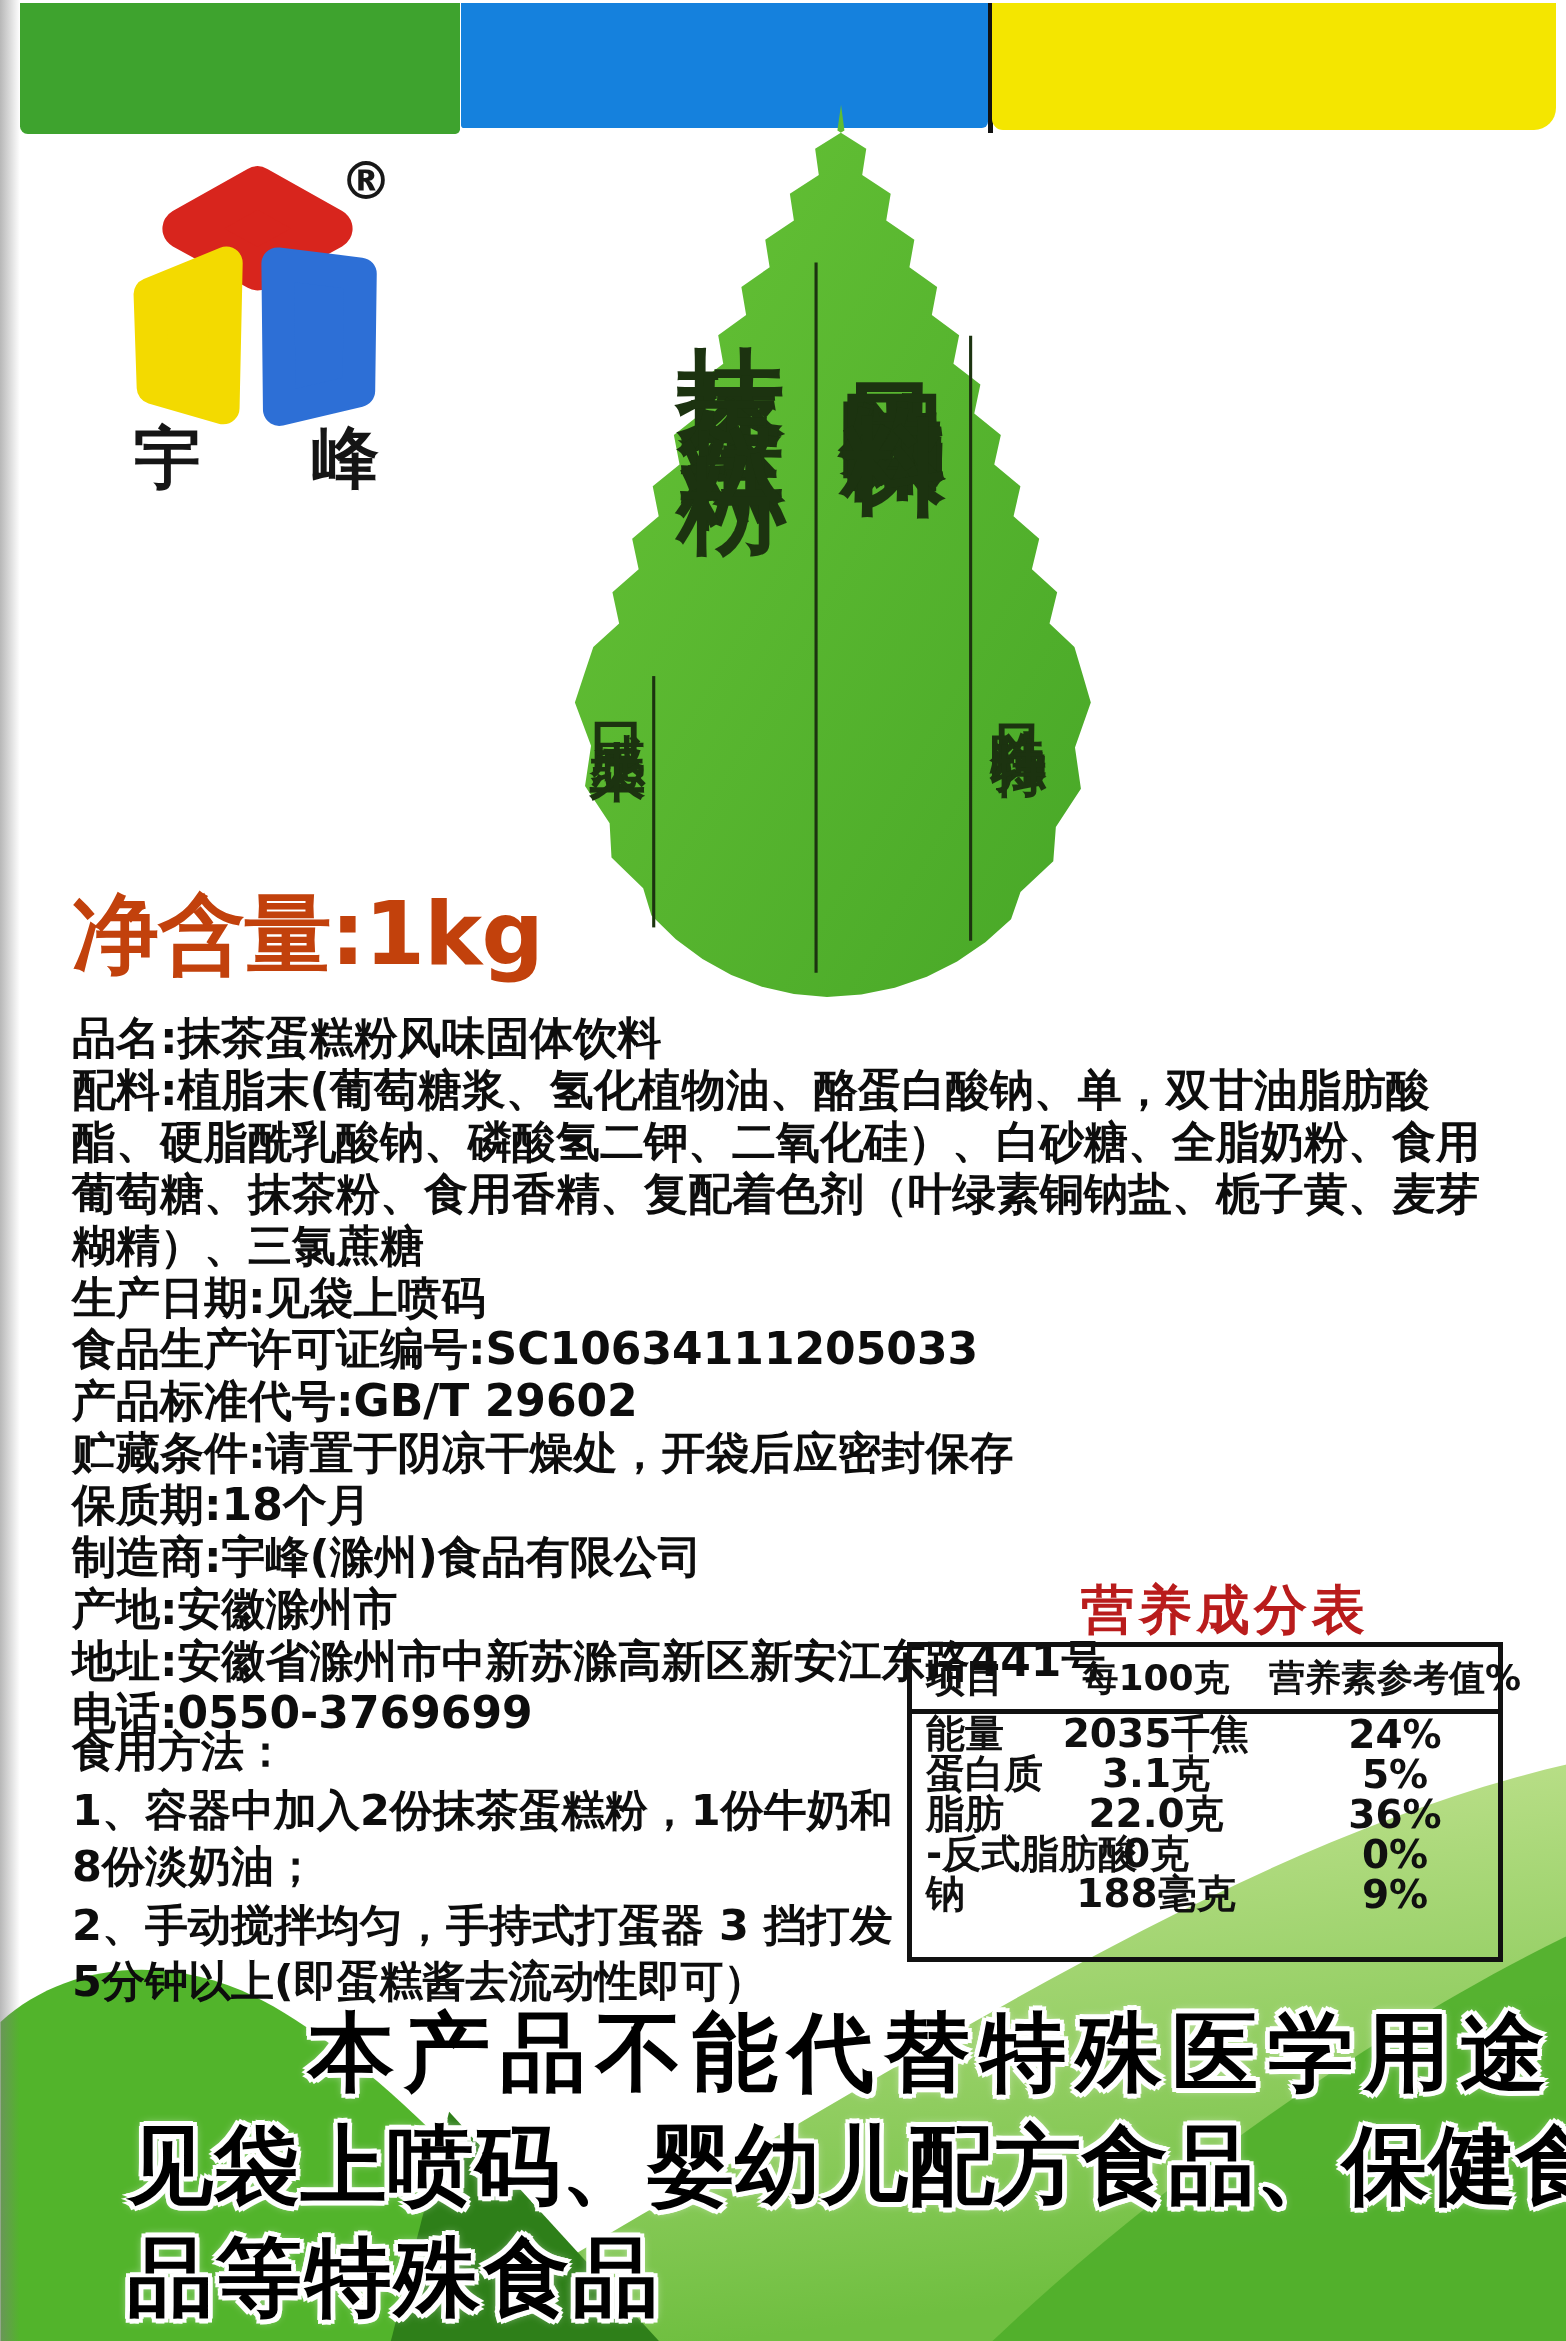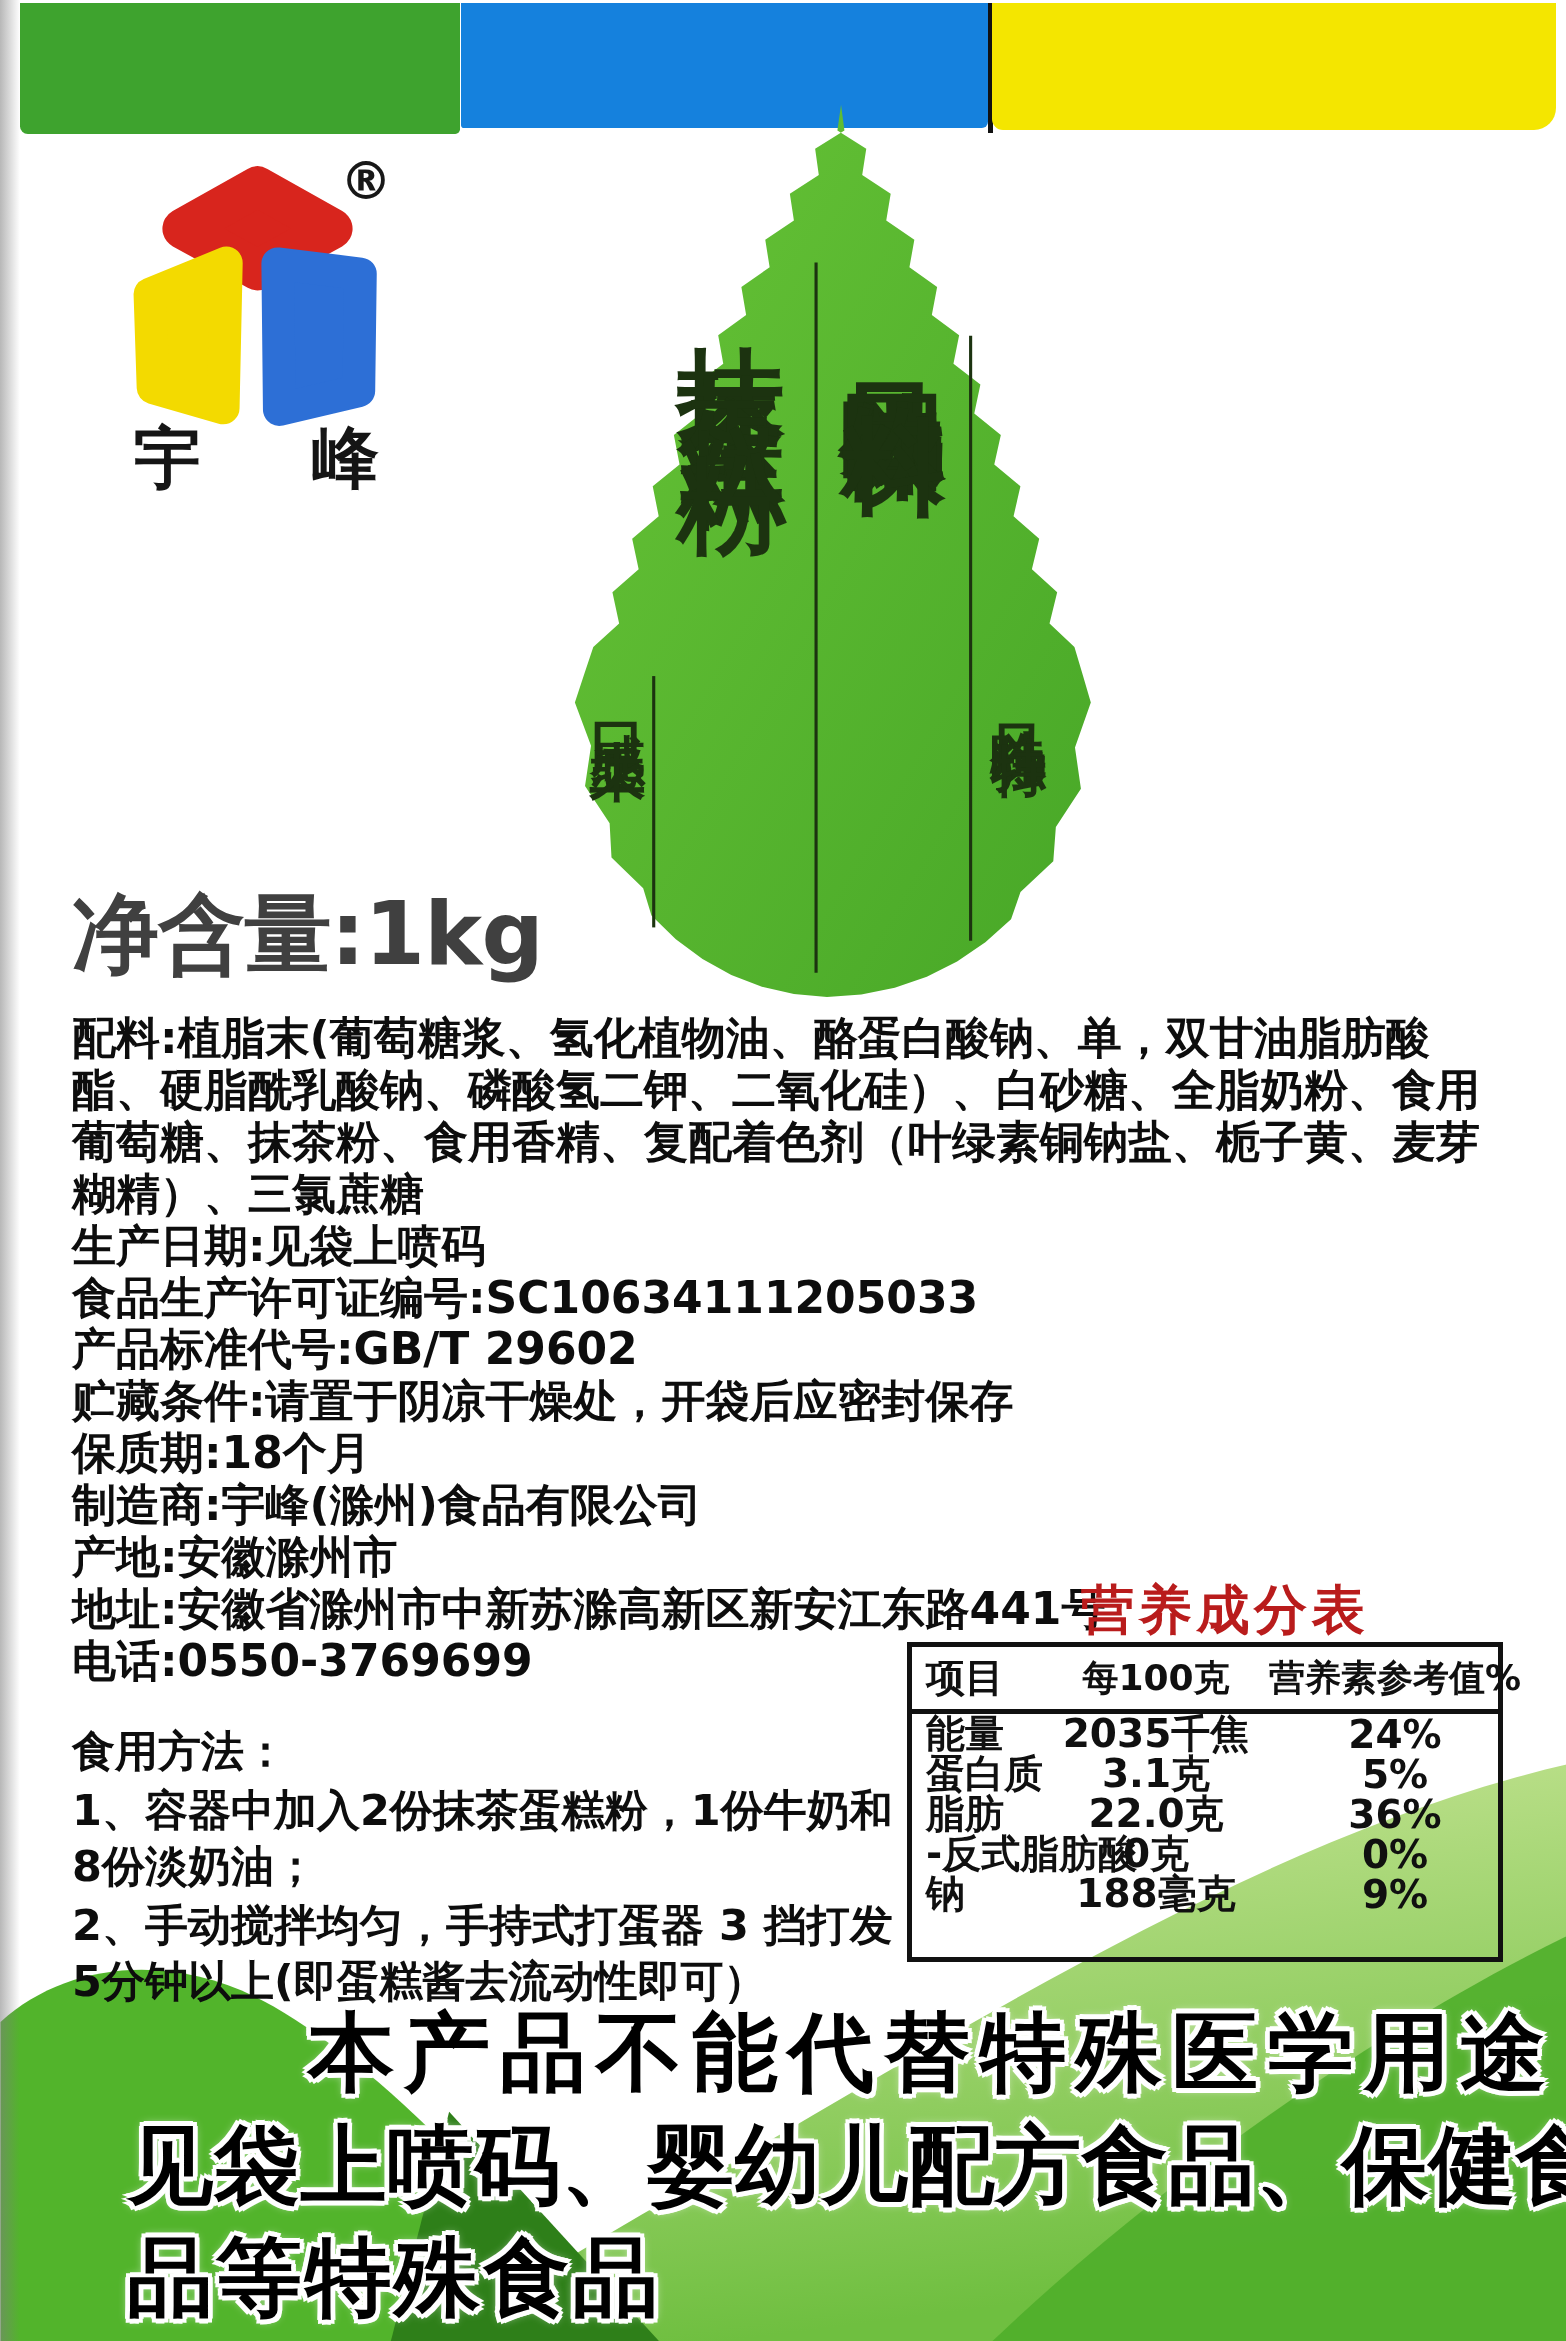--- a/index.html
+++ b/index.html
@@ -28,21 +28,21 @@
   .leaf-col{
     position:absolute;writing-mode:vertical-rl;text-orientation:upright;
     color:var(--leaf-ink);font-weight:bold;z-index:2;line-height:1;white-space:nowrap;
   }
   #leaf-col-taste{left:590px;top:682px;font-size:56px;letter-spacing:6.2px;}
   #leaf-col-product{left:678px;top:259px;font-size:108px;letter-spacing:26.5px;}
   #leaf-col-category{left:841px;top:300px;font-size:105px;letter-spacing:5.5px;}
   #leaf-col-flavor{left:991px;top:679px;font-size:56px;letter-spacing:6.2px;}
 
   
-  #net-content{position:absolute;left:72px;top:876px;font-size:87px;font-weight:bold;color:#404040;letter-spacing:-0.8px;z-index:2;}
+  #net-content{position:absolute;left:72px;top:876px;font-size:87px;font-weight:bold;color:#c2410c;letter-spacing:-0.8px;z-index:2;}
 
   
   #info-block{position:absolute;left:72px;top:1012px;width:1421px;z-index:2;}
   .info-line{font-size:44px;line-height:1.18;font-weight:bold;color:#0d0d0d;}
 
   
   #usage-block{position:absolute;left:72px;top:1724px;width:839px;z-index:2;}
   #usage-block div{font-size:43px;line-height:1.3;font-weight:bold;color:#0d0d0d;}
   #usage-step1,#usage-step2{margin-top:3.1px;}
 
@@ -108,20 +108,21 @@
     <line x1="1244" y1="430" x2="1244" y2="1205" style="stroke:var(--leaf-ink);" stroke-width="4"></line>
   </svg>
   <div class="leaf-col" id="leaf-col-taste">口感上乘</div>
   <div class="leaf-col" id="leaf-col-product">抹茶蛋糕粉</div>
   <div class="leaf-col" id="leaf-col-category">风味固体饮料</div>
   <div class="leaf-col" id="leaf-col-flavor">风味独特</div>
 
   <div id="net-content">净含量:1kg</div>
 
   <div id="info-block">
+    <div class="info-line">品名:抹茶蛋糕粉风味固体饮料</div>
     <div class="info-line">配料:植脂末(葡萄糖浆、氢化植物油、酪蛋白酸钠、单，双甘油脂肪酸酯、硬脂酰乳酸钠、磷酸氢二钾、二氧化硅）、白砂糖、全脂奶粉、食用葡萄糖、抹茶粉、食用香精、复配着色剂（叶绿素铜钠盐、栀子黄、麦芽糊精）、三氯蔗糖</div>
     <div class="info-line">生产日期:见袋上喷码</div>
     <div class="info-line">食品生产许可证编号:SC10634111205033</div>
     <div class="info-line">产品标准代号:GB/T 29602</div>
     <div class="info-line">贮藏条件:请置于阴凉干燥处，开袋后应密封保存</div>
     <div class="info-line">保质期:18个月</div>
     <div class="info-line">制造商:宇峰(滁州)食品有限公司</div>
     <div class="info-line">产地:安徽滁州市</div>
     <div class="info-line">地址:安徽省滁州市中新苏滁高新区新安江东路441号</div>
     <div class="info-line">电话:0550-3769699</div>

